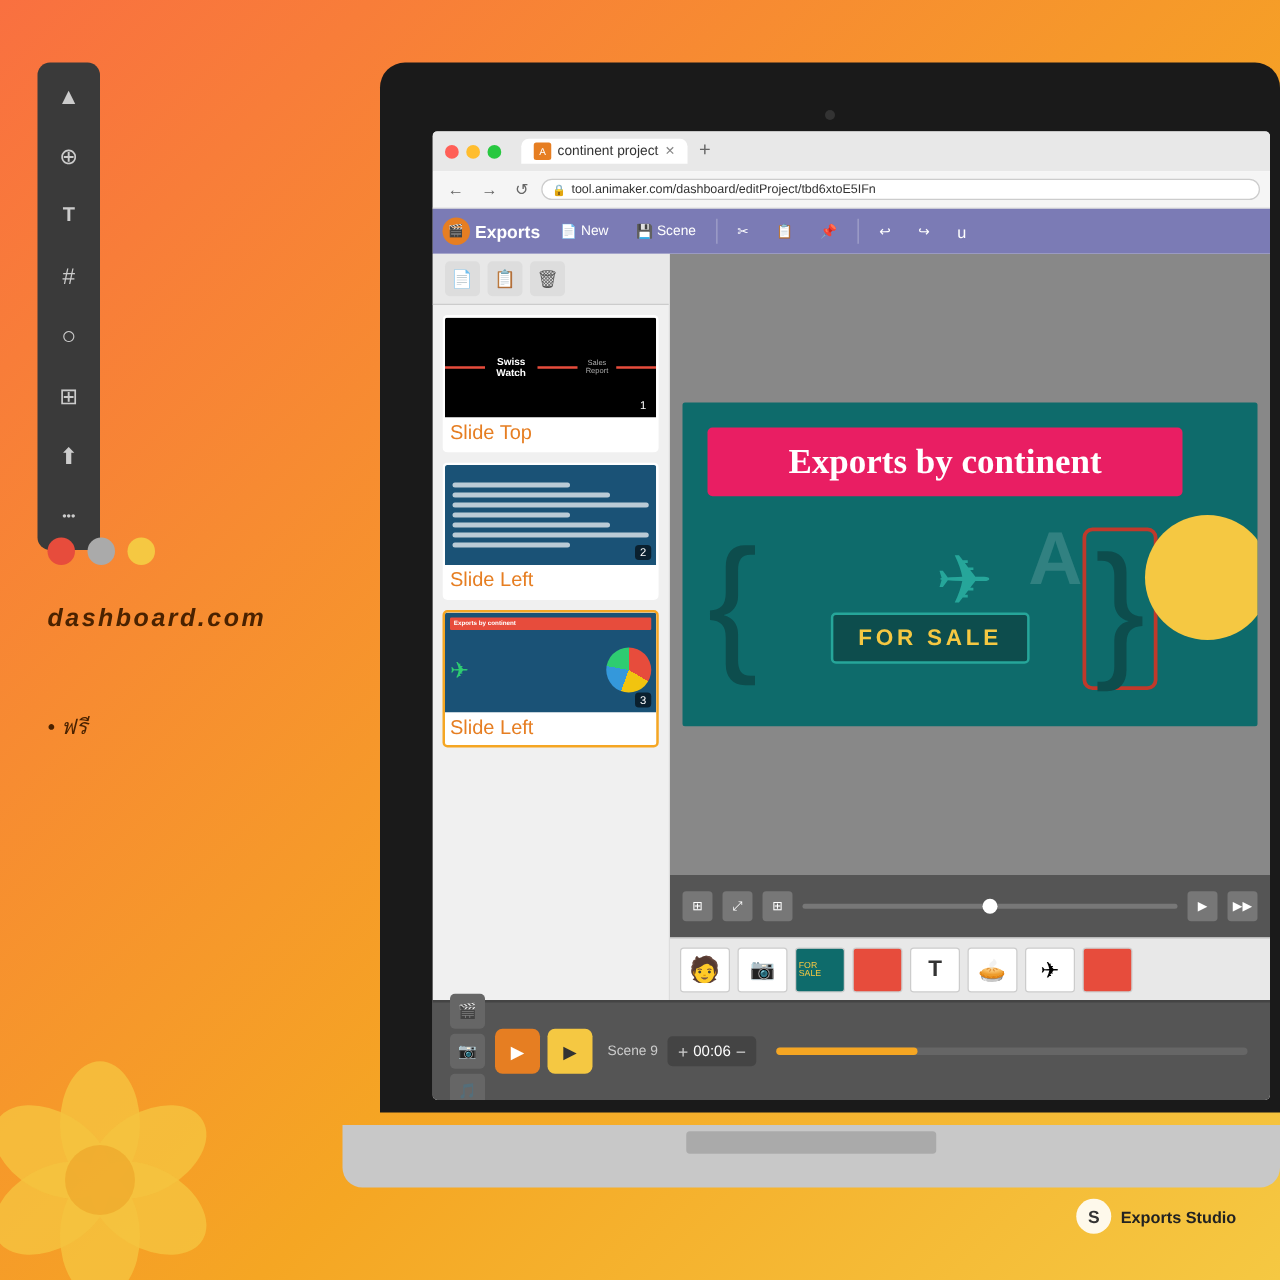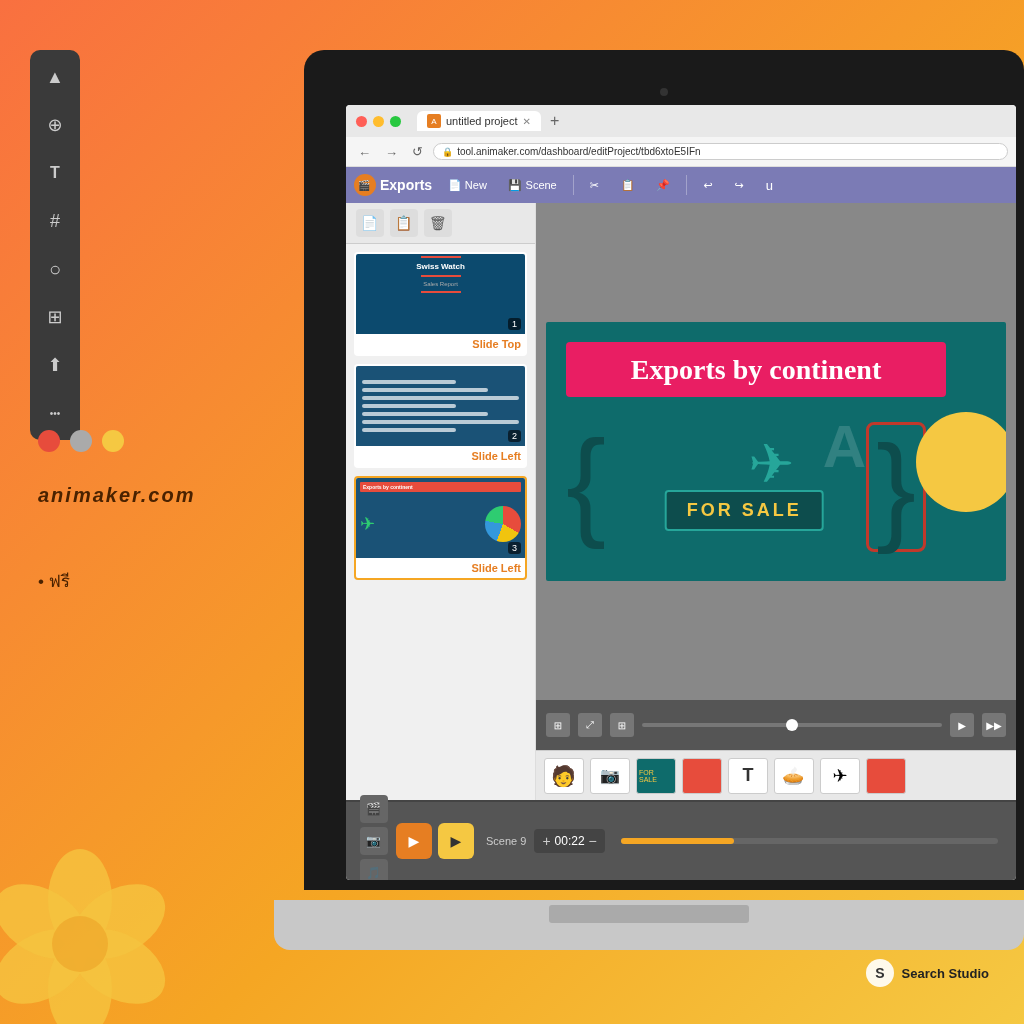--- a/index.html
+++ b/index.html
@@ -68,21 +68,21 @@
     }
     .bullet-list {
       position: absolute;
       left: 38px;
       top: 565px;
       z-index: 10;
       color: #4a2200;
       font-size: 17px;
       line-height: 2;
     }
-    .bullet-list li { list-style: none; }
+    .bullet-list li { list-style: none; font-style: italic; }
     .bullet-list li::before { content: "• "; }
 
     
     .search-studio {
       position: absolute;
       right: 35px;
       bottom: 35px;
       z-index: 20;
       display: flex;
       align-items: center;
@@ -362,34 +362,34 @@
       position: absolute;
       bottom: 4px;
       right: 4px;
       background: rgba(0,0,0,0.6);
       color: #fff;
       font-size: 9px;
       padding: 1px 4px;
       border-radius: 3px;
     }
     .slide-label {
-      text-align: right;
-      font-size: 11px;
+      text-align: left;
+      font-size: 16px;
       color: #e67e22;
       padding: 4px;
-      font-weight: bold;
+      font-weight: normal;
     }
 
     
     .slide1-thumb {
-      background: #0c4a6e;
+      background: #000000;
       width: 100%;
       height: 100%;
       display: flex;
-      flex-direction: column;
+      flex-direction: row;
       align-items: center;
       justify-content: flex-start;
       gap: 2px;
     }
     .slide1-thumb .title { color: #fff; font-size: 8px; font-weight: bold; text-align: center; }
     .slide1-thumb .subtitle { color: #aaa; font-size: 6px; text-align: center; }
     .slide1-line { width: 40px; height: 2px; background: #e74c3c; margin: 2px auto; }
 
     
     .slide2-thumb {
@@ -717,21 +717,21 @@
   <div class="toolbar-icon">⬆</div>
   <div class="toolbar-icon" style="font-size:10px;">•••</div>
 </div>
 
 <div class="color-dots">
   <div class="dot" style="background:#e74c3c;"></div>
   <div class="dot" style="background:#aaaaaa;"></div>
   <div class="dot" style="background:#f5c842;"></div>
 </div>
 
-<div class="brand-text">animaker.com</div>
+<div class="brand-text">dashboard.com</div>
 <ul class="bullet-list">
   <li>ฟรี</li>
 </ul>
 
 <svg class="flower-svg" width="220" height="220" viewBox="0 0 220 220">
   <g transform="translate(110,110)">
     <ellipse cx="0" cy="-45" rx="32" ry="50" fill="#f5c842" opacity="0.8"></ellipse>
     <ellipse cx="0" cy="-45" rx="32" ry="50" fill="#f5c842" opacity="0.8" transform="rotate(60)"></ellipse>
     <ellipse cx="0" cy="-45" rx="32" ry="50" fill="#f5c842" opacity="0.8" transform="rotate(120)"></ellipse>
     <ellipse cx="0" cy="-45" rx="32" ry="50" fill="#f5c842" opacity="0.8" transform="rotate(180)"></ellipse>
@@ -739,37 +739,37 @@
     <ellipse cx="0" cy="-45" rx="32" ry="50" fill="#f5c842" opacity="0.8" transform="rotate(300)"></ellipse>
     <circle cx="0" cy="0" r="28" fill="#f0b030" opacity="0.95"></circle>
   </g>
 </svg>
 
 <div class="search-studio">
   <svg width="32" height="32" viewBox="0 0 32 32">
     <circle cx="16" cy="16" r="14" fill="#fff" opacity="0.9"></circle>
     <text x="16" y="21" text-anchor="middle" font-size="14" font-weight="bold" fill="#333">S</text>
   </svg>
-  <span>Search Studio</span>
+  <span>Exports Studio</span>
 </div>
 
 <div class="laptop">
   <div class="laptop-body">
     <div class="laptop-camera"></div>
     <div class="laptop-screen">
       <div class="browser">
 
         <div class="browser-titlebar">
           <div class="traffic-light traffic-red"></div>
           <div class="traffic-light traffic-yellow"></div>
           <div class="traffic-light traffic-green"></div>
           <div class="tab-bar">
             <div class="tab-item">
               <div class="tab-favicon">A</div>
-              <span>untitled project</span>
+              <span>continent project</span>
               <span class="tab-close">✕</span>
             </div>
             <span class="tab-new">+</span>
           </div>
         </div>
 
         <div class="address-bar">
           <span class="nav-btn">←</span>
           <span class="nav-btn">→</span>
           <span class="nav-btn">↺</span>
@@ -910,21 +910,21 @@
             <div class="timeline-icon">📷</div>
             <div class="timeline-icon">🎵</div>
           </div>
           <div class="scene-controls">
             <div class="play-btn-large">▶</div>
             <div class="play-btn-medium">▶</div>
           </div>
           <div style="color:#ccc;font-size:11px;margin-left:4px;">Scene 9</div>
           <div class="scene-time">
             <span class="time-btn">+</span>
-            <span>00:22</span>
+            <span>00:06</span>
             <span class="time-btn">−</span>
           </div>
           <div style="flex:1;background:#666;height:6px;border-radius:3px;margin:0 8px;">
             <div style="width:30%;height:100%;background:#f5a623;border-radius:3px;"></div>
           </div>
         </div>
       </div>
     </div>
   </div>
   <div class="laptop-base">

